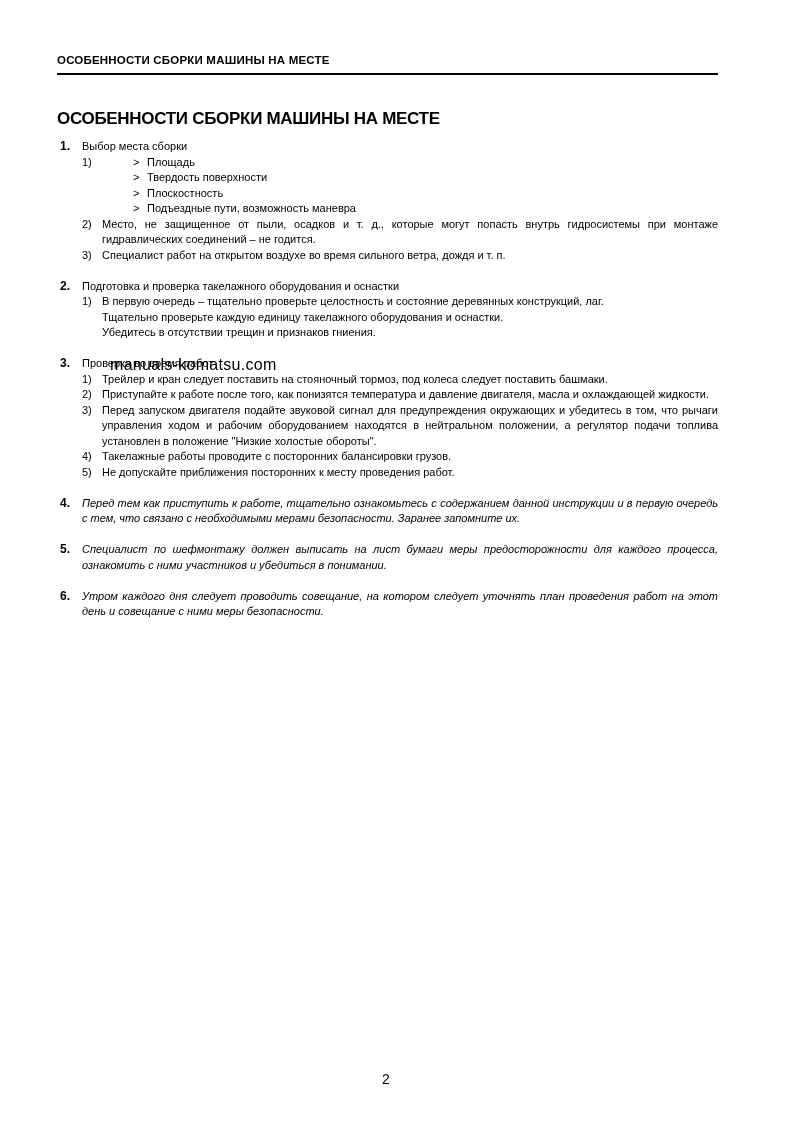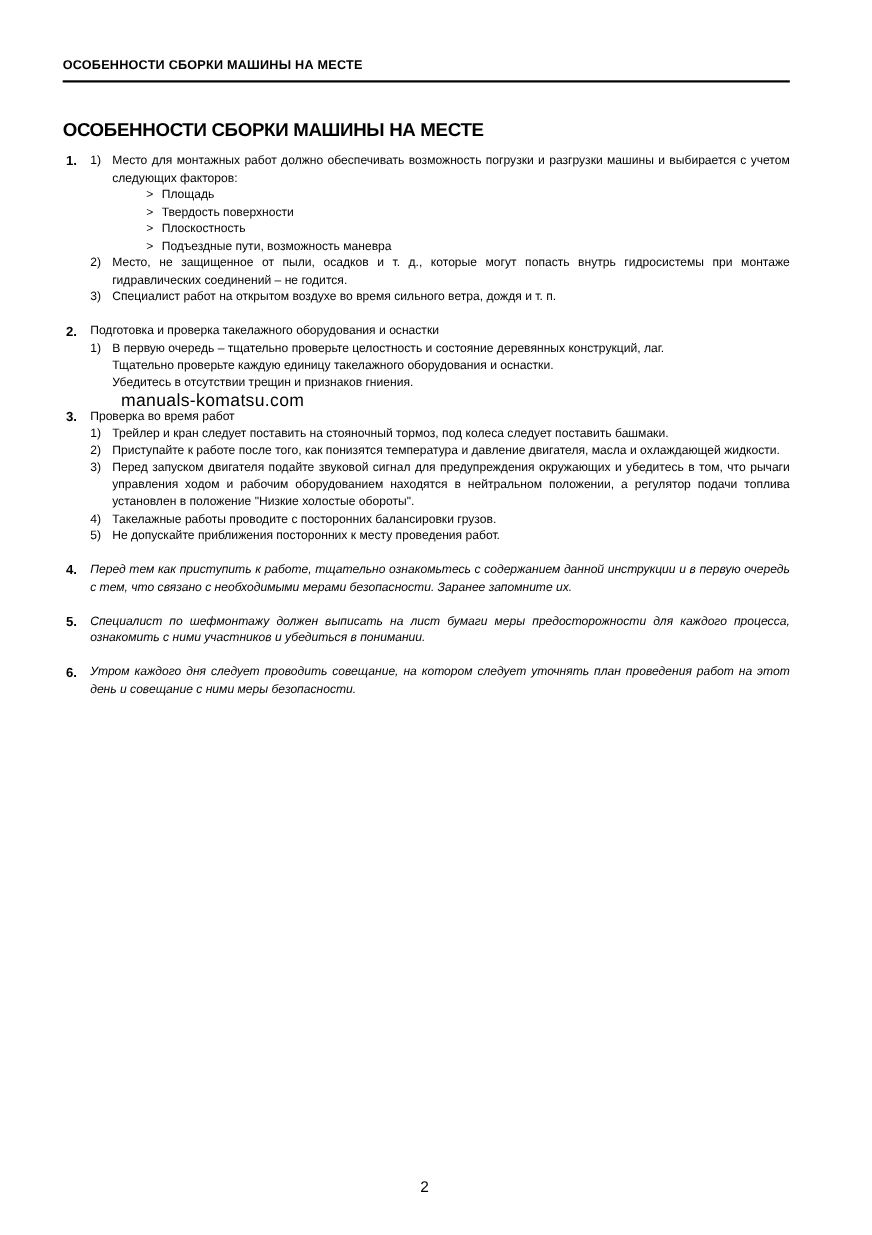--- a/index.html
+++ b/index.html
@@ -26,23 +26,23 @@
 
 <div class="running-header">ОСОБЕННОСТИ СБОРКИ МАШИНЫ НА МЕСТЕ</div>
 <div class="header-rule"></div>
 
 <h1 class="page-title" style="margin:0">ОСОБЕННОСТИ СБОРКИ МАШИНЫ НА МЕСТЕ</h1>
 
 <div class="content">
 
   <div class="section">
     <span class="section-num">1.</span>
+    <span class="section-title">Выбор места сборки</span>
     <div class="sub">
       <span class="sub-num">1)</span>
-      <span class="sub-line">Место для монтажных работ должно обеспечивать возможность погрузки и разгрузки машины и выбирается с учетом следующих факторов:</span>
       <span class="bullet"><span class="bullet-mark">&gt;</span><span>Площадь</span></span>
       <span class="bullet"><span class="bullet-mark">&gt;</span><span>Твердость поверхности</span></span>
       <span class="bullet"><span class="bullet-mark">&gt;</span><span>Плоскостность</span></span>
       <span class="bullet"><span class="bullet-mark">&gt;</span><span>Подъездные пути, возможность маневра</span></span>
     </div>
     <div class="sub">
       <span class="sub-num">2)</span>
       <span class="sub-line">Место, не защищенное от пыли, осадков и т. д., которые могут попасть внутрь гидросистемы при монтаже гидравлических соединений – не годится.</span>
     </div>
     <div class="sub">

